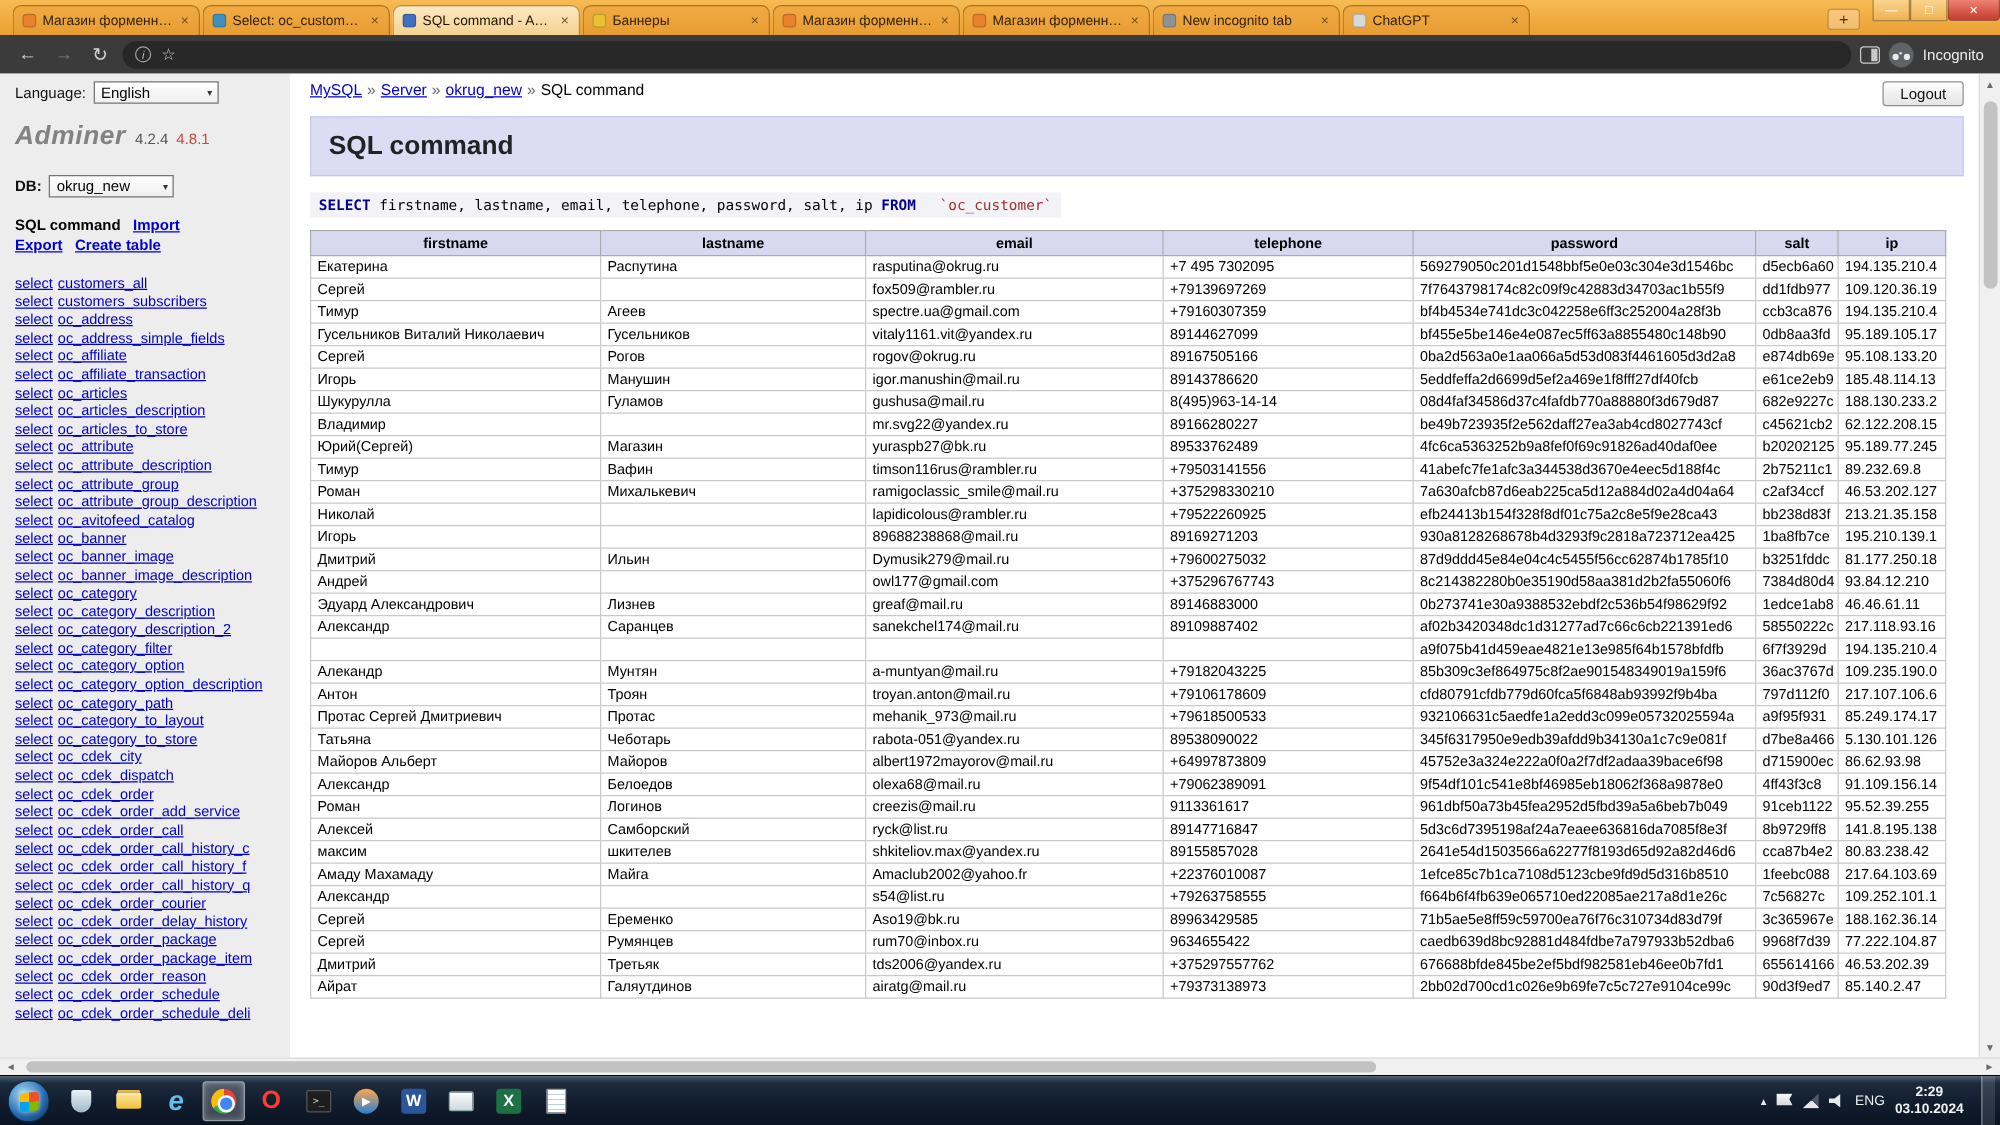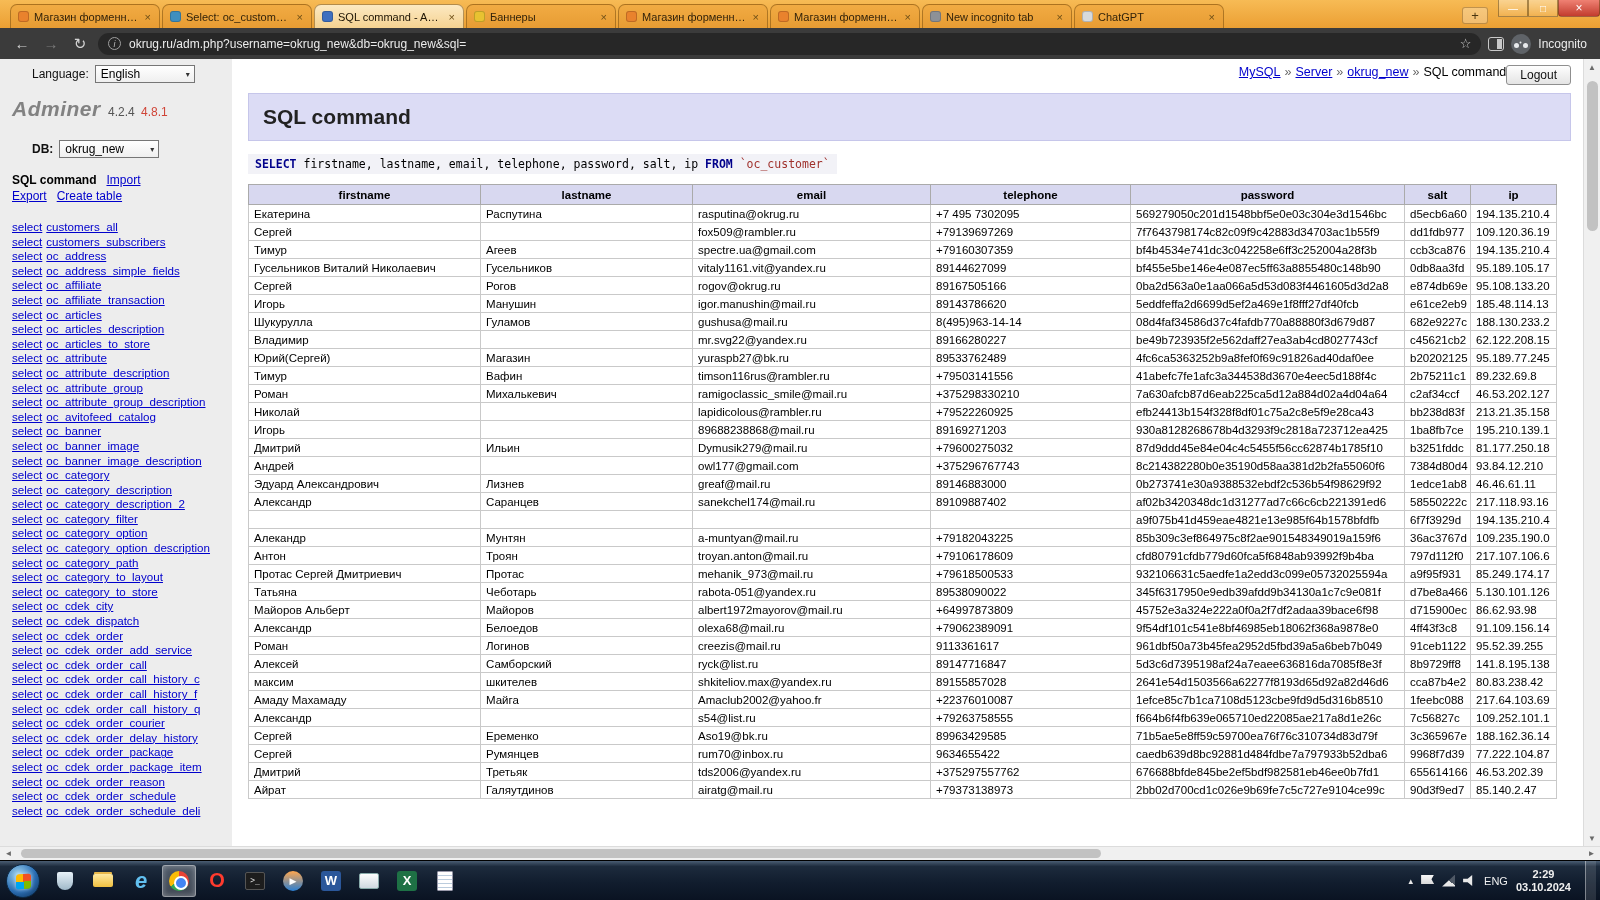--- a/index.html
+++ b/index.html
@@ -35,48 +35,48 @@
   .panel-icon::after { content:""; position:absolute; right:1px; top:1px; bottom:1px; width:5px; background:#c9c9c9; }
   .incog-badge { width:20px; height:20px; border-radius:50%; background:#5f6368; position:relative; }
   .incog-badge::before { content:""; position:absolute; left:3px; top:9px; width:5px; height:5px; border-radius:50%; background:#e8eaed; }
   .incog-badge::after { content:""; position:absolute; right:3px; top:9px; width:5px; height:5px; border-radius:50%; background:#e8eaed; box-shadow:-5px -3px 0 -1.5px #e8eaed; }
   .incog-label { color:#ececec; font-size:12px; margin-right:2px; }
 
   
   .viewport { flex:0 0 auto; height:787px; display:flex; background:#fff; }
   
   .sidebar { width:232px; flex:0 0 auto; background:#ededed; padding:6px 8px 0 12px; overflow:hidden; font-size:12px; color:#111; }
-  .lang-row, .db-row { display:flex; align-items:center; gap:6px; margin-bottom:4px;margin-left:20px; }
+  .lang-row, .db-row { display:flex; align-items:center; gap:6px; margin-bottom:4px; }
   .db-row { margin-top:10px; }
   .fake-select { display:inline-flex; align-items:center; justify-content:space-between; gap:8px; background:linear-gradient(#fff,#efefef);
                  border:1px solid #767676; padding:1px 4px 1px 5px; min-width:100px; font-size:12px; color:#000; }
   .fake-select .arr { font-size:8px; color:#333; }
   .logo { margin:14px 0 19px 0; }
   .logo-name { font-size:21px; font-style:italic; font-weight:600; color:#828282; letter-spacing:.5px; }
   .logo-ver { font-size:12px; color:#555; margin-left:4px; }
   .logo-new { font-size:12px; color:#d04437; margin-left:3px; }
   .sidebar a { color:#0000cc; text-decoration:underline; cursor:pointer; }
   .actions { margin-top:14px; line-height:16px; }
   .actions .current { color:#000; font-weight:bold; text-decoration:none; }
-  .actions a { margin-right:10px; }
+  .actions a { margin-right:10px;font-weight:bold; }
   .table-list { list-style:none; margin-top:16px; line-height:14.6px; font-size:11.6px; }
   .table-list li { white-space:nowrap; overflow:hidden; }
   .table-list a.sel { margin-right:4px; }
 
   
   .main { flex:1; background:#fff; padding:6px 12px 0 16px; overflow:hidden; }
-  .topbar { display:flex; justify-content:flex-end; align-items:flex-start; font-size:12.5px; }
+  .topbar { display:flex; justify-content:space-between; align-items:flex-start; font-size:12.5px; }
   .breadcrumb a.link { color:#0000cc; text-decoration:underline; }
   .breadcrumb .sep { color:#666; margin:0 4px; }
   .breadcrumb .current { color:#000; text-decoration:none; }
   .logout { font-size:12px; padding:2px 13px; background:linear-gradient(#fefefe,#e4e4e4); border:1px solid #8f8f8f; border-radius:3px; color:#111; cursor:pointer; font-family:inherit; }
   .page-title { margin-top:8px; background:#dcdcf5; border:1px solid #c6c6ea; padding:11px 12px 11px 14px; font-size:21px; font-weight:600; color:#222; }
   .sql-box { margin:13px 0 8px 0; font-family:"DejaVu Sans Mono", monospace; font-size:11.5px; background:#f2f2f7; display:inline-block; padding:3px 7px; }
   .sql-box .kw { color:#00008b; font-weight:bold; }
-  .sql-box .tbl { color:#a0322d; }
+  .sql-box .tbl { color:#a0322d;margin-left:12px; }
   table.results { border-collapse:collapse; table-layout:fixed; width:1308px; margin-top:2px; font-size:11.5px; }
   table.results th { background:#d8d8f0; border:1px solid #aaa; font-weight:bold; text-align:center; height:20px; padding:0 4px; white-space:nowrap; overflow:hidden; }
   table.results td { border:1px solid #c9c9c9; height:18px; padding:0 5px; white-space:nowrap; overflow:hidden; color:#000; }
 
   
   .v-scrollbar { width:17px; flex:0 0 auto; background:#f0f0f0; border-left:1px solid #dcdcdc; display:flex; flex-direction:column; align-items:center; }
   .v-scrollbar .sb-arrow, .h-scrollbar .sb-arrow { color:#6a6a6a; font-size:8px; height:16px; width:17px; display:flex; align-items:center; justify-content:center; flex:0 0 auto; }
   .v-thumb { width:11px; height:150px; background:#c2c2c2; border-radius:6px; margin-top:6px; }
   .v-space { flex:1; }
   .h-scrollbar { height:14px; background:#f0f0f0; border-top:1px solid #dcdcdc; display:flex; align-items:center; flex:0 0 auto; }
@@ -170,21 +170,20 @@
       <div class="win-btn close">×</div>
     </div>
   </div>
 
   <div class="toolbar">
     <div class="nav-btn">←</div>
     <div class="nav-btn disabled">→</div>
     <div class="nav-btn">↻</div>
     <div class="omnibox">
       <span class="site-info">i</span>
-      <span class="url">okrug.ru/adm.php?username=okrug_new&amp;db=okrug_new&amp;sql=</span>
       <span class="star">☆</span>
     </div>
     <div class="panel-icon"></div>
     <div class="incog-badge"></div>
     <span class="incog-label">Incognito</span>
   </div>
 
   <div class="viewport">
 
     <aside class="sidebar">

